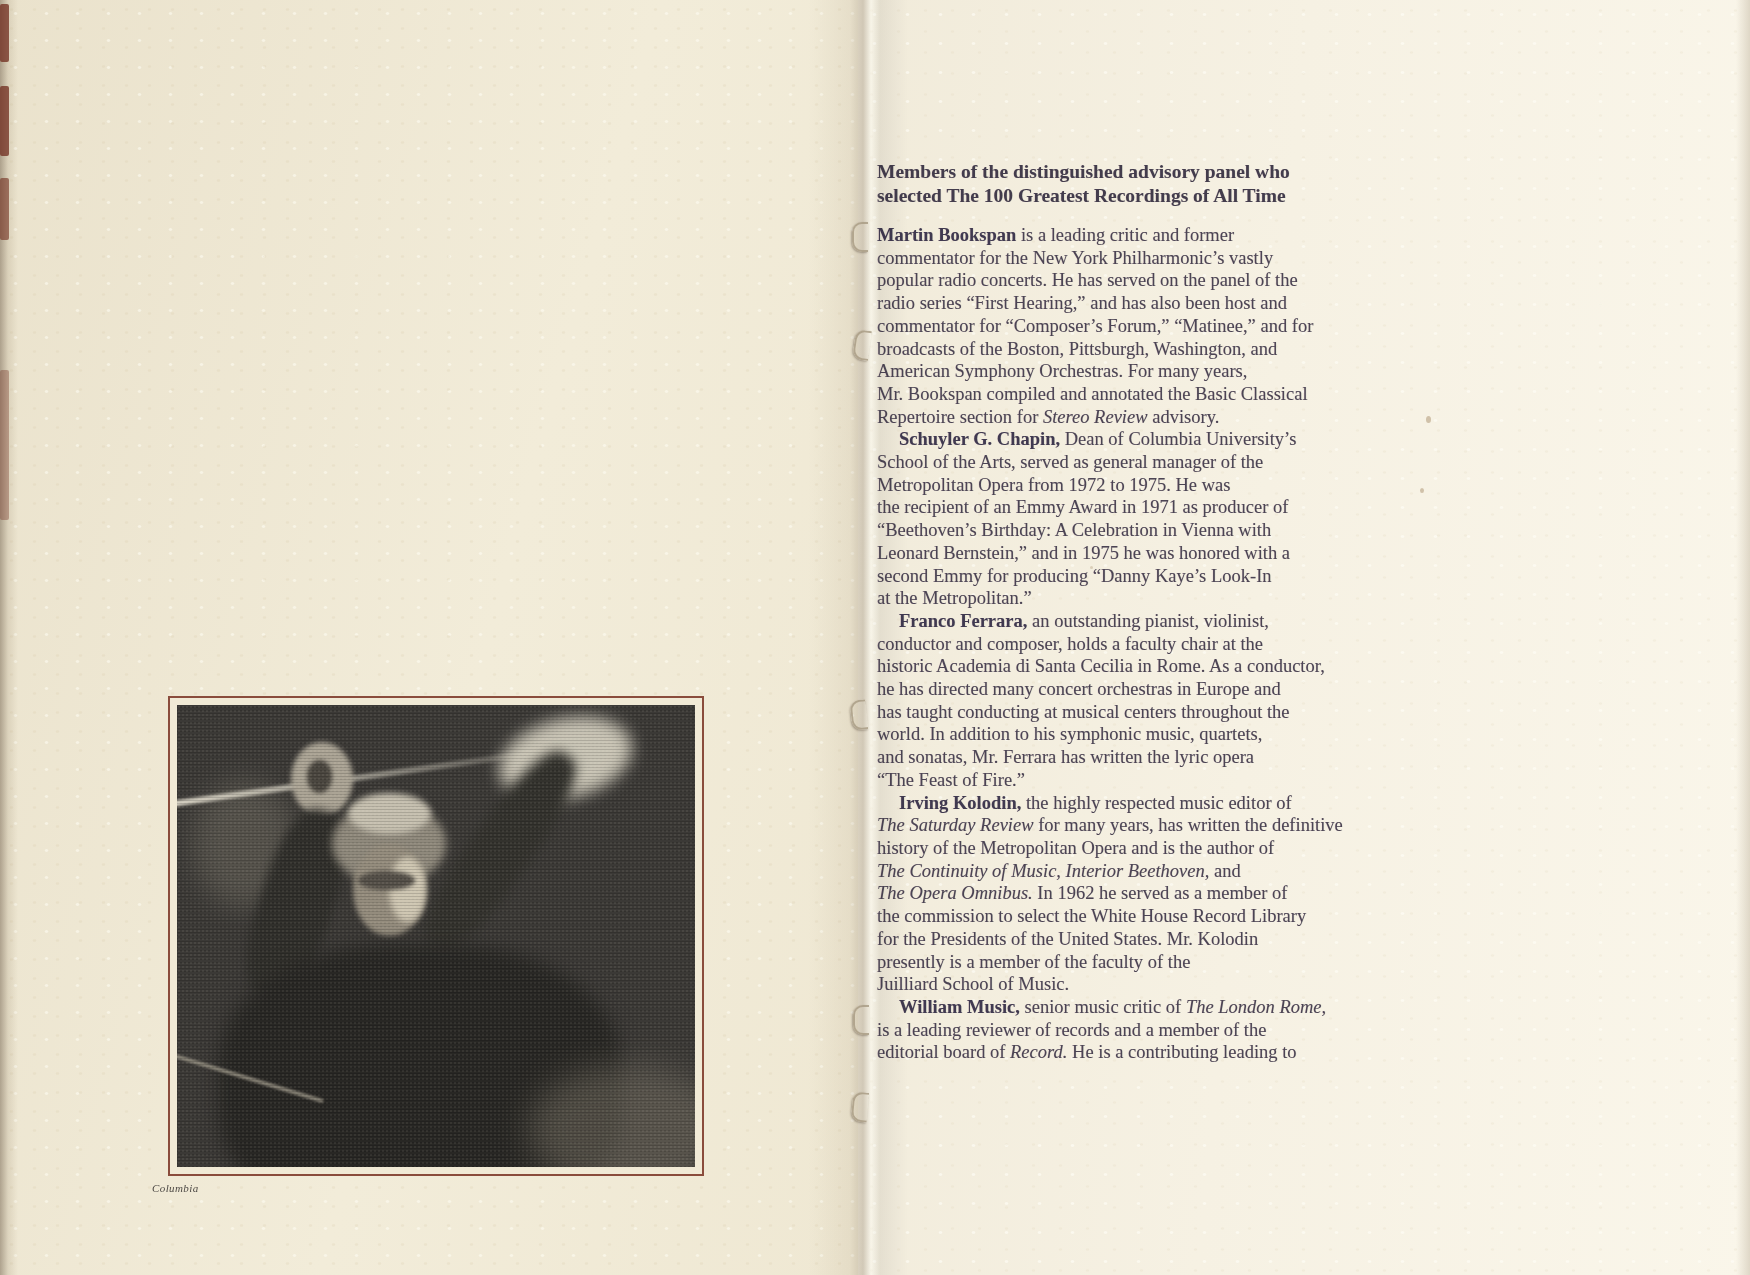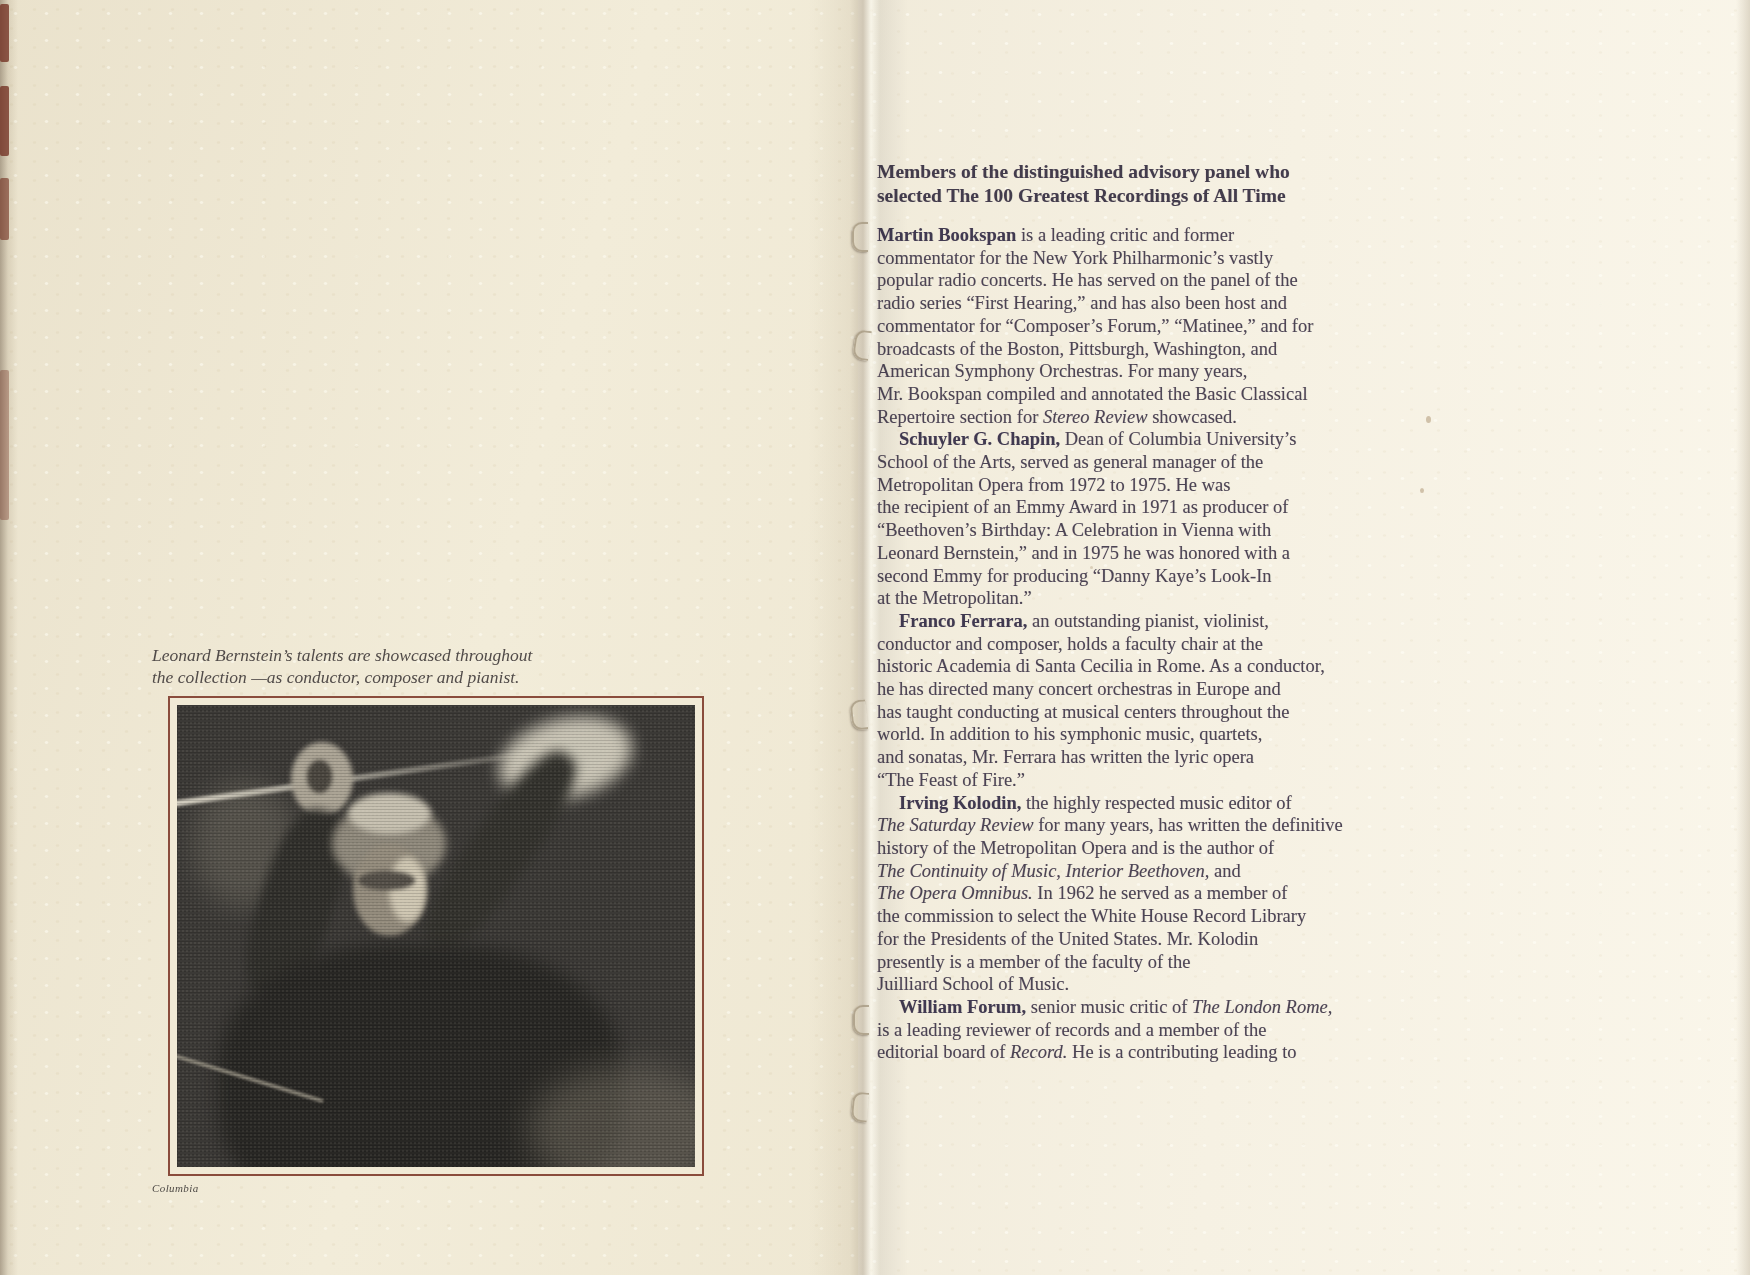--- a/index.html
+++ b/index.html
@@ -79,22 +79,20 @@
   .run-italic{font-style:italic;}
 </style>
 </head>
 <body>
 
 <div id="spread">
 
   <div id="page-left" class="page"></div>
   <div id="page-right" class="page"></div>
 
-  <div id="caption">Leonard Bernstein’s talents are showcased throughout
-the collection —as conductor, composer and pianist.</div>
 
   <div id="photo-frame">
     <div id="photo">
 
       <div class="ps" style="left:3%;top:16%;width:20%;height:28%;background:#6b675d;filter:blur(14px);opacity:.55;"></div>
 
       <div class="ps" style="left:-3%;top:15%;width:78%;height:6px;border-radius:3px;
                   background:linear-gradient(90deg,#dcd7c8,rgba(220,215,200,0.10));
                   transform:rotate(-8deg);filter:blur(1.5px);"></div>
 
@@ -133,21 +131,21 @@
 selected The 100 Greatest Recordings of All Time</h2>
   <div id="body-text">
     <p><span class="run-bold">Martin Bookspan</span><span class="run-normal"> is a leading critic and former
 commentator for the New York Philharmonic’s vastly
 popular radio concerts. He has served on the panel of the
 radio series “First Hearing,” and has also been host and
 commentator for “Composer’s Forum,” “Matinee,” and for
 broadcasts of the Boston, Pittsburgh, Washington, and
 American Symphony Orchestras. For many years,
 Mr. Bookspan compiled and annotated the Basic Classical
-Repertoire section for </span><span class="run-italic">Stereo Review</span><span class="run-normal"> showcased.</span></p>
+Repertoire section for </span><span class="run-italic">Stereo Review</span><span class="run-normal"> advisory.</span></p>
     <p class="indent"><span class="run-bold">Schuyler G. Chapin,</span><span class="run-normal"> Dean of Columbia University’s
 School of the Arts, served as general manager of the
 Metropolitan Opera from 1972 to 1975. He was
 the recipient of an Emmy Award in 1971 as producer of
 “Beethoven’s Birthday: A Celebration in Vienna with
 Leonard Bernstein,” and in 1975 he was honored with a
 second Emmy for producing “Danny Kaye’s Look-In
 at the Metropolitan.”</span></p>
     <p class="indent"><span class="run-bold">Franco Ferrara,</span><span class="run-normal"> an outstanding pianist, violinist,
 conductor and composer, holds a faculty chair at the
@@ -159,21 +157,21 @@
 “The Feast of Fire.”</span></p>
     <p class="indent"><span class="run-bold">Irving Kolodin,</span><span class="run-normal"> the highly respected music editor of
 </span><span class="run-italic">The Saturday Review</span><span class="run-normal"> for many years, has written the definitive
 history of the Metropolitan Opera and is the author of
 </span><span class="run-italic">The Continuity of Music, Interior Beethoven,</span><span class="run-normal"> and
 </span><span class="run-italic">The Opera Omnibus.</span><span class="run-normal"> In 1962 he served as a member of
 the commission to select the White House Record Library
 for the Presidents of the United States. Mr. Kolodin
 presently is a member of the faculty of the
 Juilliard School of Music.</span></p>
-    <p class="indent"><span class="run-bold">William Forum,</span><span class="run-normal"> senior music critic of </span><span class="run-italic">The London Rome,</span><span class="run-normal">
+    <p class="indent"><span class="run-bold">William Music,</span><span class="run-normal"> senior music critic of </span><span class="run-italic">The London Rome,</span><span class="run-normal">
 is a leading reviewer of records and a member of the
 editorial board of </span><span class="run-italic">Record.</span><span class="run-normal"> He is a contributing leading to</span></p>
   </div>
 
   <div id="gutter"></div>
   <div class="stitch" style="left:852px;top:222px;"></div>
   <div class="stitch" style="left:854px;top:330px;transform:rotate(8deg);"></div>
   <div class="stitch" style="left:851px;top:700px;transform:rotate(-6deg);"></div>
   <div class="stitch" style="left:853px;top:1005px;"></div>
   <div class="stitch" style="left:852px;top:1092px;transform:rotate(5deg);"></div>

